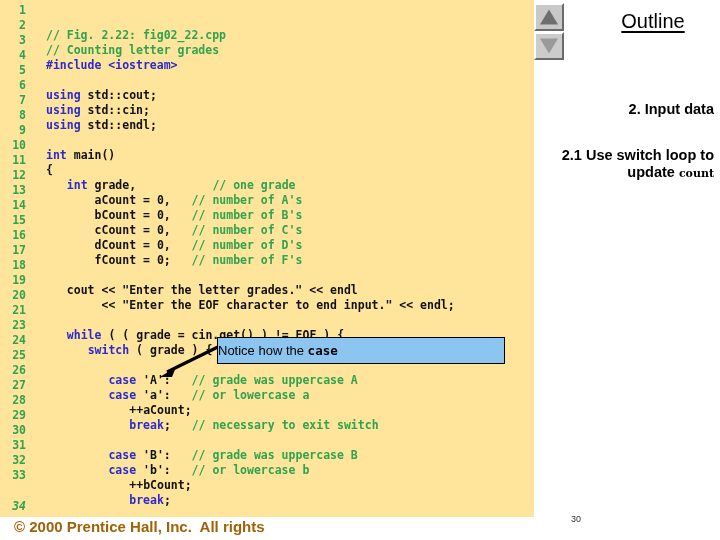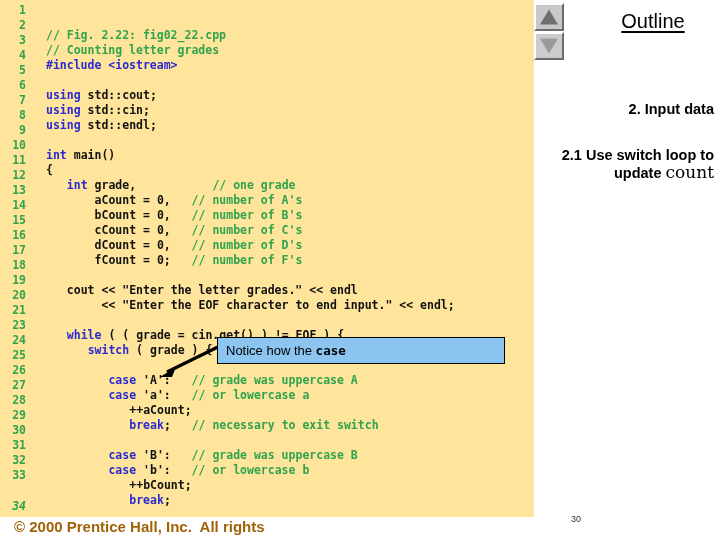--- a/index.html
+++ b/index.html
@@ -63,21 +63,20 @@
     position: absolute;
     left: 217px;
     top: 337px;
     width: 288px;
     height: 27px;
     background: #8cc6f0;
     border: 1px solid #000000;
     box-sizing: border-box;
     display: flex;
     align-items: center;
-    padding-left: 8px;
     font-family: "Liberation Sans", sans-serif;
     font-size: 13px;
     color: #000000;
     white-space: pre;
   }
   #callout-box .mono-word {
     font-family: "DejaVu Sans Mono", "Liberation Mono", monospace;
     font-weight: bold;
     font-size: 12.5px;
   }
@@ -153,22 +152,22 @@
     font-weight: bold;
     color: #000000;
     line-height: 17px;
     font-family: "Liberation Sans", sans-serif;
   }
   #outline-item-1 { top: 63px; width: 178px; }
   #outline-item-2 { top: 101px; width: 178px; }
   #outline-item-3 { top: 147px; width: 180px; }
   .outline-mono {
     font-family: "DejaVu Serif", "Liberation Serif", serif;
-    font-weight: normal;
-    font-size: 17px;
+    font-weight: bold;
+    font-size: 11px;
   }
 
   
   #footer-copyright {
     position: absolute;
     left: 14px;
     top: 518px;
     font-family: "Liberation Sans", sans-serif;
     font-size: 15px;
     font-weight: bold;

